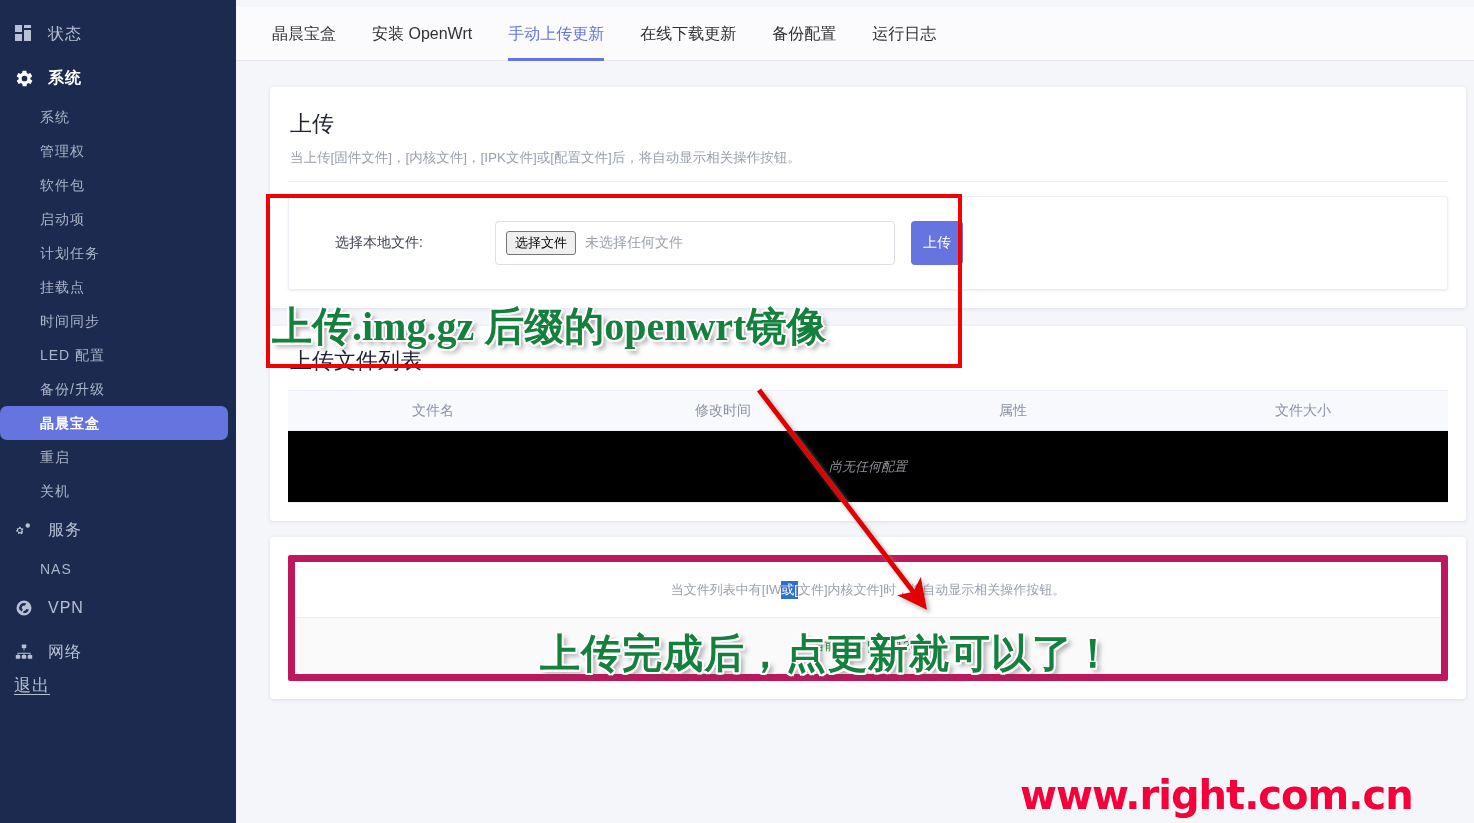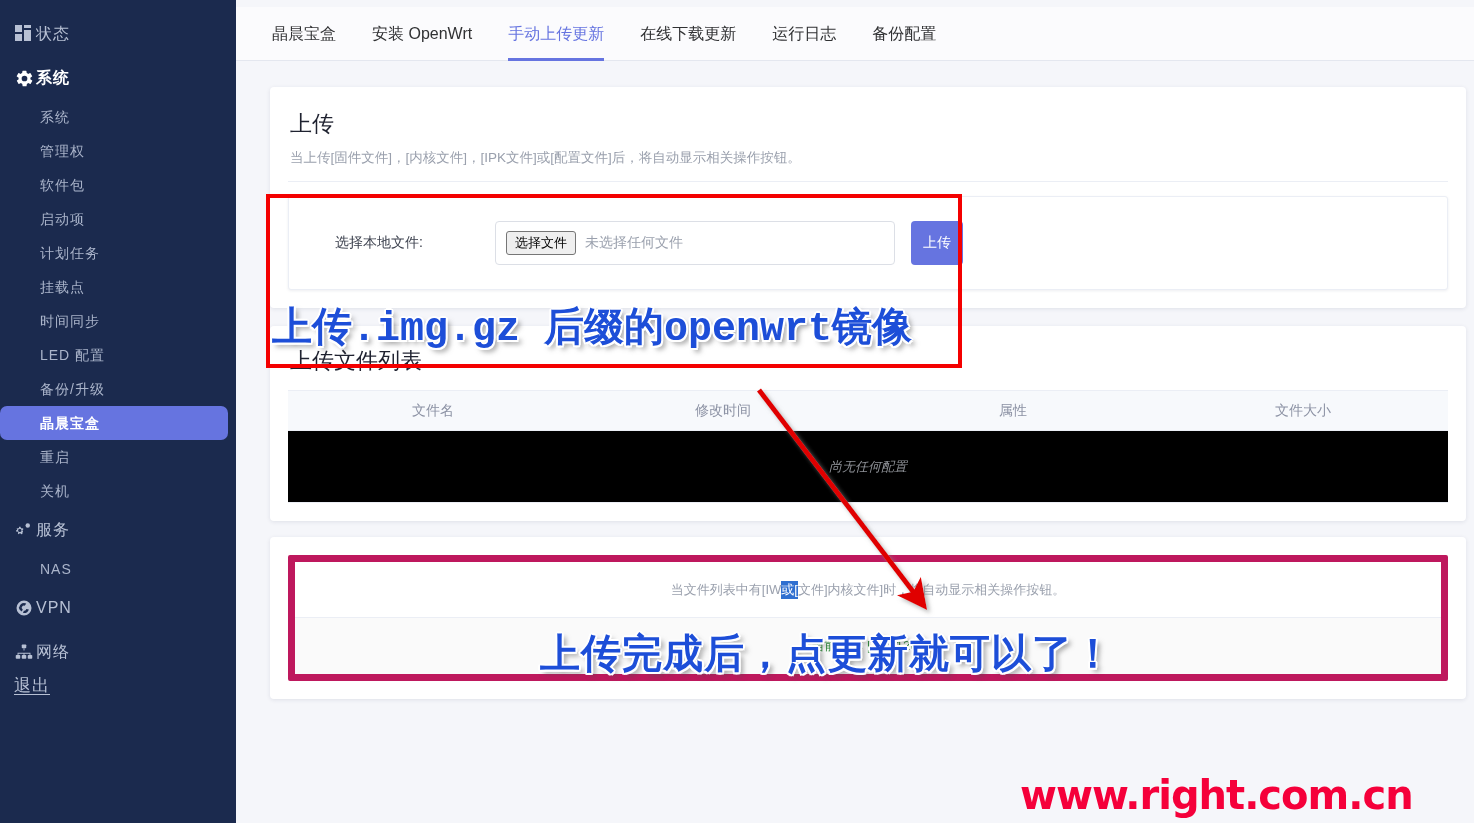--- a/index.html
+++ b/index.html
@@ -13,21 +13,21 @@
 
   
   .sidebar {
     position: absolute; left: 0; top: 0; width: 236px; height: 823px;
     background: #1b2a4e;
     overflow: hidden;
     z-index: 30;
   }
   .sidebar-inner { padding-top: 12px; }
   .nav-top {
-    display: flex; align-items: center; gap: 2px;
+    display: flex; align-items: center; gap: 14px;
     height: 44px; padding: 0 0 0 14px;
     color: #b7c0d4; font-size: 16px; letter-spacing: 1px;
   }
   .nav-top.active { color: #ffffff; font-weight: bold; }
   .nav-top .ico { width: 20px; height: 20px; display: inline-flex; align-items: center; justify-content: center; }
   .nav-top .ico svg { display: block; }
   .nav-sub {
     display: block; height: 34px; line-height: 34px;
     padding-left: 40px; color: #aab4ca; font-size: 14px;
     letter-spacing: 1px;
@@ -146,23 +146,23 @@
   }
   .mark-blue { background: #2f6fd0; color: #fff; }
 
   
   .anno { position: absolute; z-index: 60; pointer-events: none; }
   .redbox {
     left: 266px; top: 194px; width: 696px; height: 174px;
     border: 4px solid #f40000;
   }
   .redtext {
-    color: #1d4ed8;
+    color: #15803d;
     font-weight: bold;
-    font-family: Liberation Mono, monospace;
+    font-family: Liberation Serif, serif;
     text-shadow:
       2px 0 0 #fff, -2px 0 0 #fff, 0 2px 0 #fff, 0 -2px 0 #fff,
       1.5px 1.5px 0 #fff, -1.5px 1.5px 0 #fff, 1.5px -1.5px 0 #fff, -1.5px -1.5px 0 #fff,
       4px 4px 5px rgba(80,80,80,.55);
     white-space: nowrap;
   }
   .anno-1 { left: 272px; top: 299px; font-size: 40px; letter-spacing: 0px; }
   .anno-2 { left: 540px; top: 626px; font-size: 40px; letter-spacing: 1px; }
   .watermark {
     left: 1020px; top: 772px; font-size: 40px; font-weight: bold;
@@ -251,22 +251,22 @@
     </div>
   </div>
 
   <div class="main">
 
     <div class="tabbar">
       <div class="tab">晶晨宝盒</div>
       <div class="tab">安装 OpenWrt</div>
       <div class="tab active">手动上传更新</div>
       <div class="tab">在线下载更新</div>
+      <div class="tab">备份配置</div>
       <div class="tab">运行日志</div>
-      <div class="tab">备份配置</div>
     </div>
 
     <div class="panel" style="margin-top:26px;">
       <div class="panel-pad">
         <div class="section-title">上传</div>
         <div class="section-desc">当上传[固件文件]，[内核文件]，[IPK文件]或[配置文件]后，将自动显示相关操作按钮。</div>
       </div>
       <div class="panel-pad" style="padding-top:14px;padding-bottom:18px;">
         <div class="upload-card">
           <div class="upload-row">

